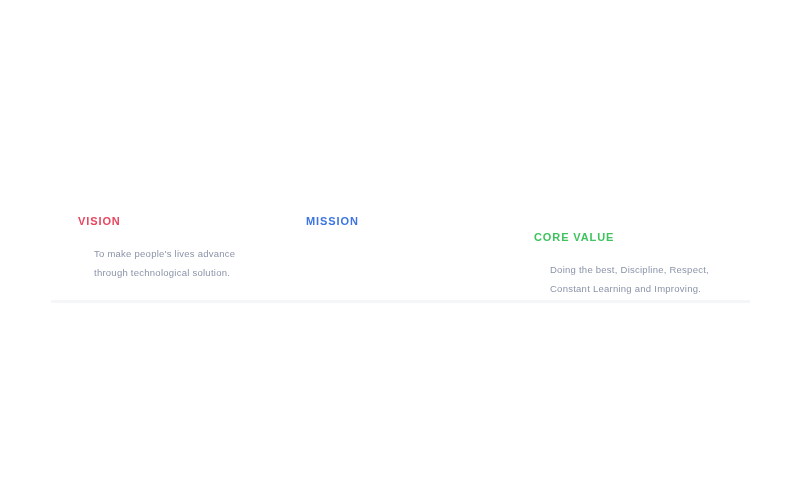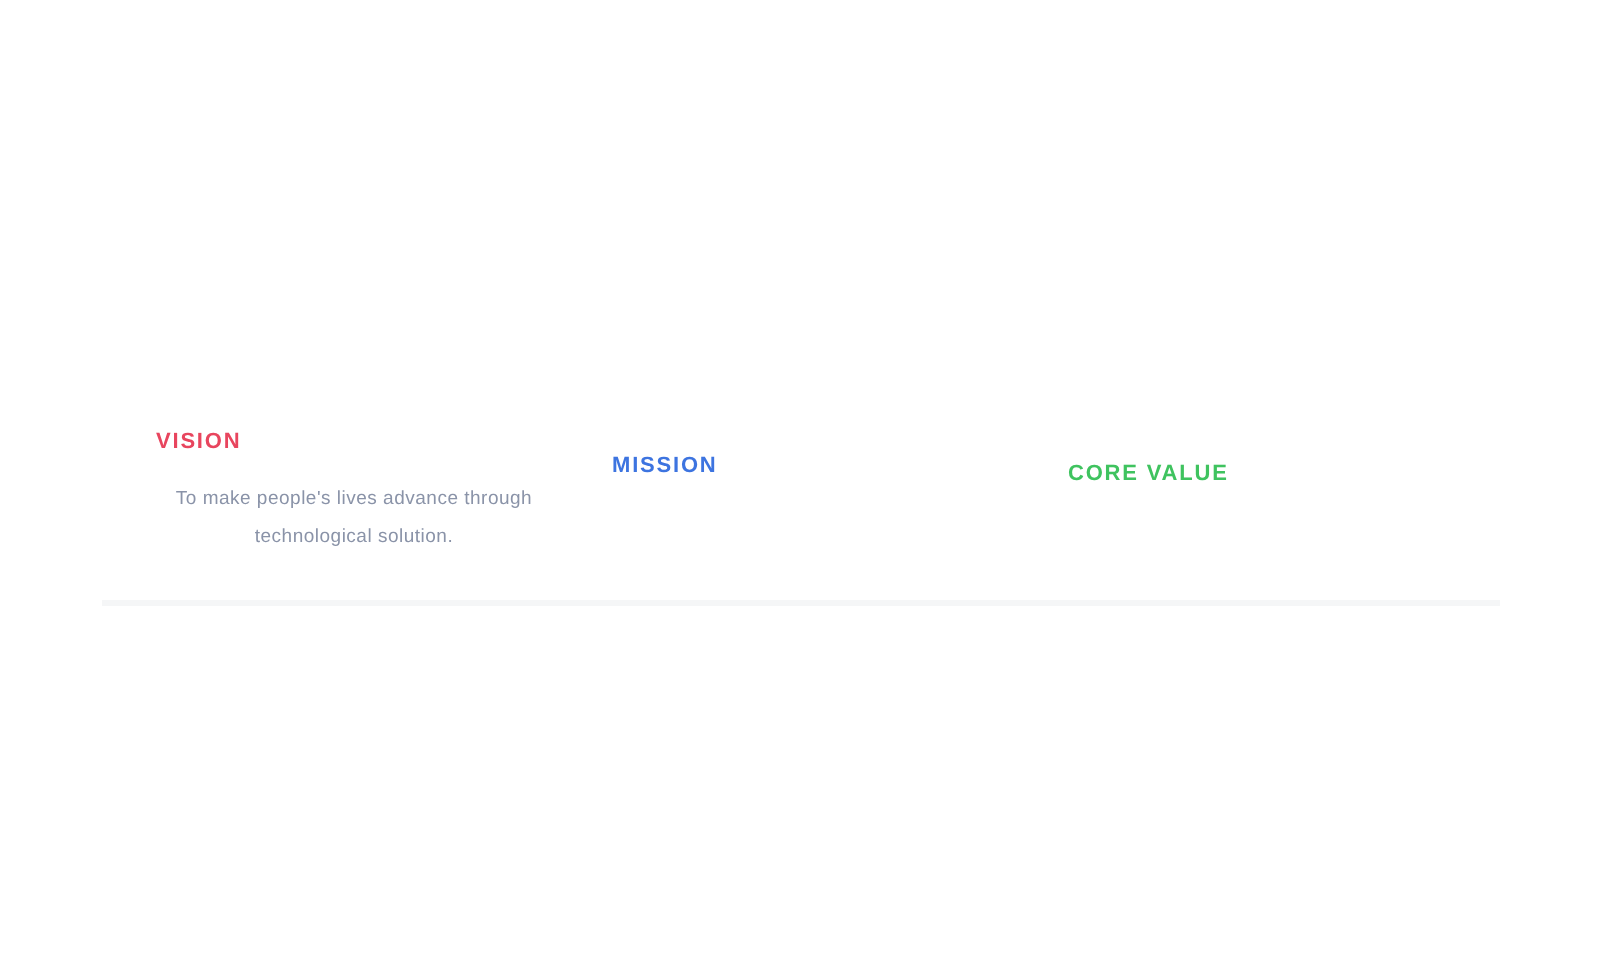--- a/index.html
+++ b/index.html
@@ -49,31 +49,30 @@
     margin: 0 0 12px 0;
     font-size: 11px;
     font-weight: bold;
     letter-spacing: 0.9px;
     line-height: 13px;
     text-transform: uppercase;
     white-space: nowrap;
   }
 
   .value-heading.vision    { color: #e8455e; }
-  .value-heading.mission   { color: #3d74e0; margin-top: 12px; }
+  .value-heading.mission   { color: #3d74e0; }
   .value-heading.corevalue { color: #3fc35f; margin-top: 16px; }
 
   .value-body {
-    margin: 0;
+    margin: 16px;
     font-size: 9.5px;
     font-weight: normal;
     line-height: 19px;
     letter-spacing: 0.25px;
     color: #8a93a8;
-    text-align: center;
   }
 
   .value-col.col-wide { width: 250px; flex: 0 0 250px; }
 
   
   .section-divider {
     position: absolute;
     left: 51px;
     top: 300px;
     width: 699px;
@@ -95,20 +94,21 @@
         <h3 class="value-heading vision">VISION</h3>
         <p class="value-body">To make people's lives advance through technological solution.</p>
       </div>
 
       <div class="value-col">
         <h3 class="value-heading mission">MISSION</h3>
       </div>
 
       <div class="value-col col-wide">
         <h3 class="value-heading corevalue">CORE VALUE</h3>
+        <p class="value-body">Doing the best, Discipline, Respect, Constant Learning and Improving.</p>
       </div>
 
     </div>
   </section>
 
   <hr class="section-divider">
 
 </div>
 
 </body></html>

